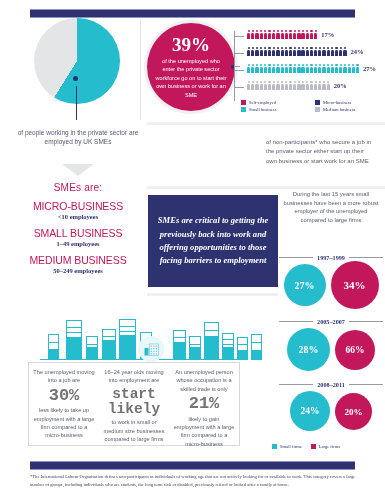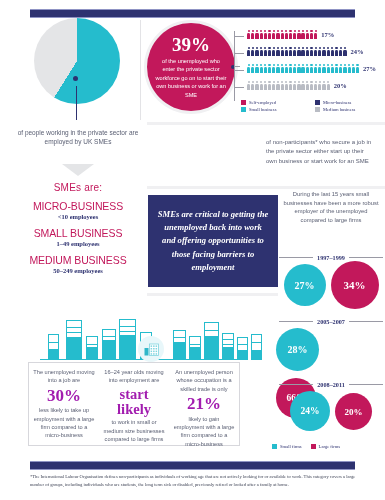--- a/index.html
+++ b/index.html
@@ -122,21 +122,21 @@
   .sky-base{position:absolute;left:40px;top:359px;width:200px;height:1px;background:#25bccd;}
 
   .factory{position:absolute;left:138px;top:336px;width:26px;height:26px;border-radius:50%;
     background:#e8f7fa;display:flex;align-items:center;justify-content:center;}
 
   
   .panels{position:absolute;left:28px;top:362px;width:210px;height:82px;
     border:1px solid #d7d7dc;background:#fff;display:flex;}
   .panel{flex:1;padding:5px 4px 0;text-align:center;box-sizing:border-box;}
   .panel .top{font-size:5.6px;color:#5b6074;line-height:1.5;}
-  .panel .big{font-family:Liberation Serif, serif;font-weight:bold;color:#a21caf;line-height:1.02;margin:2px 0;}
+  .panel .big{font-family:Liberation Mono, monospace;font-weight:bold;color:#737373;line-height:1.02;margin:2px 0;}
   .panel .bot{font-size:5.6px;color:#5b6074;line-height:1.5;}
 
   
   .foot-bar{position:absolute;left:30px;top:461px;width:325px;height:7px;
     background:#2e3270;border-top:1px solid #8f93c4;border-bottom:1px solid #8f93c4;}
   .foot-txt{position:absolute;left:30px;top:473px;width:330px;
     font-family:"Liberation Serif",serif;font-size:4.6px;color:#3d4254;line-height:1.75;}
 </style>
 </head>
 <body>
@@ -583,21 +583,21 @@
     </div>
   </div>
 
   <div class="hr2" style="left:147px;top:122px;width:238px;"></div>
 
   <div class="n95cap">of non-participants* who secure a job in the private sector either start up their own business or start work for an SME</div>
 
   <div class="hr2" style="left:147px;top:186px;width:238px;"></div>
 
   <div class="quote">
-    <span>SMEs are critical to getting the unemployed back into work and offering opportunities to those facing barriers to employment</span>
+    <span>SMEs are critical to getting the previously back into work and offering opportunities to those facing barriers to employment</span>
   </div>
 
   <div class="hr2" style="left:147px;top:293px;width:131px;"></div>
 
   <div class="rcap">During the last 15 years small businesses have been a more robust employer of the unemployed compared to large firms</div>
 
   <div class="period" style="left:279px;top:254px;">
     <span class="ln"></span>
     <span class="lbl">1997–1999</span>
     <span class="ln"></span>
@@ -605,21 +605,21 @@
   <div class="pair" style="left:276px;top:264px;">
     <div class="bub s" style="width:42px;height:42px;font-size:10px;">27%</div>
     <div class="bub l" style="width:48px;height:48px;font-size:11px;margin-top:-3px;">34%</div>
   </div>
 
   <div class="period" style="left:279px;top:318px;">
     <span class="ln"></span>
     <span class="lbl">2005–2007</span>
     <span class="ln"></span>
   </div>
-  <div class="pair" style="left:276px;top:328px;flex-direction:column;">
+  <div class="pair" style="left:276px;top:328px;">
     <div class="bub s" style="width:43px;height:43px;font-size:10px;">28%</div>
     <div class="bub l" style="width:40px;height:40px;font-size:9.5px;margin-top:2px;">66%</div>
   </div>
 
   <div class="period" style="left:279px;top:381px;">
     <span class="ln"></span>
     <span class="lbl">2008–2011</span>
     <span class="ln"></span>
   </div>
   <div class="pair" style="left:276px;top:391px;">

